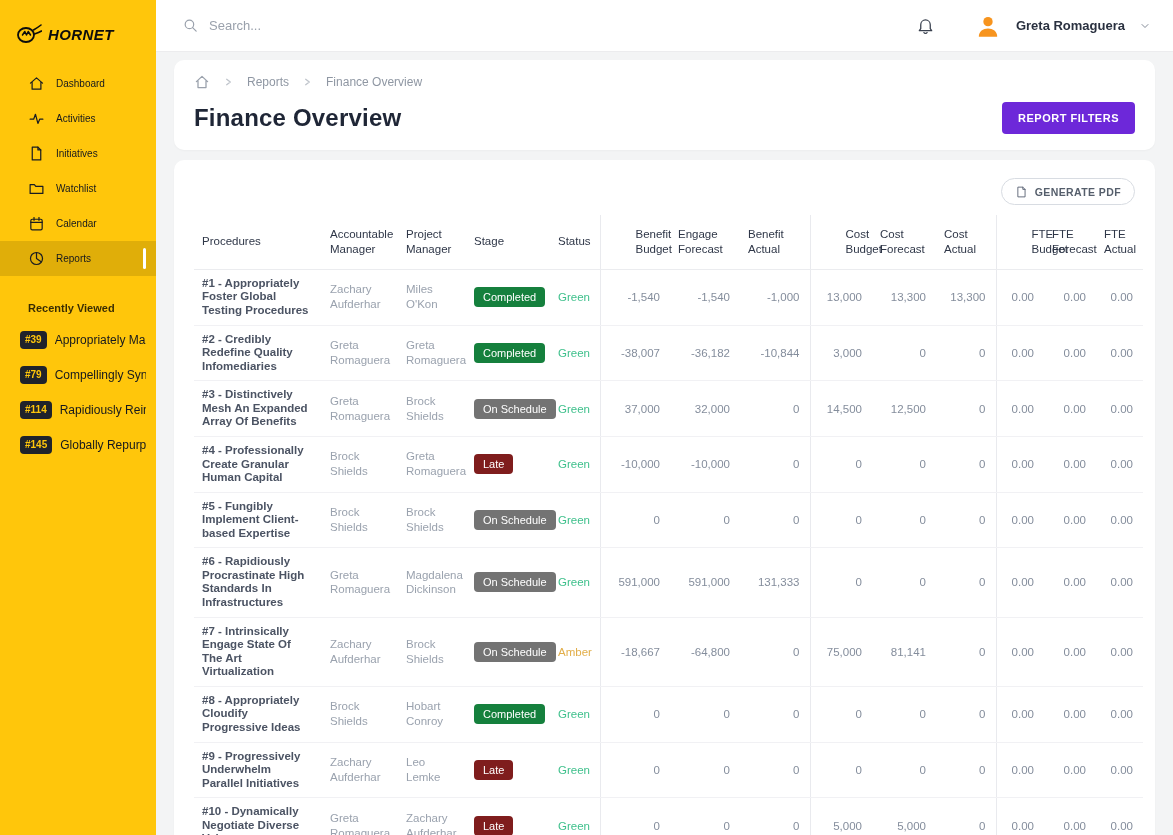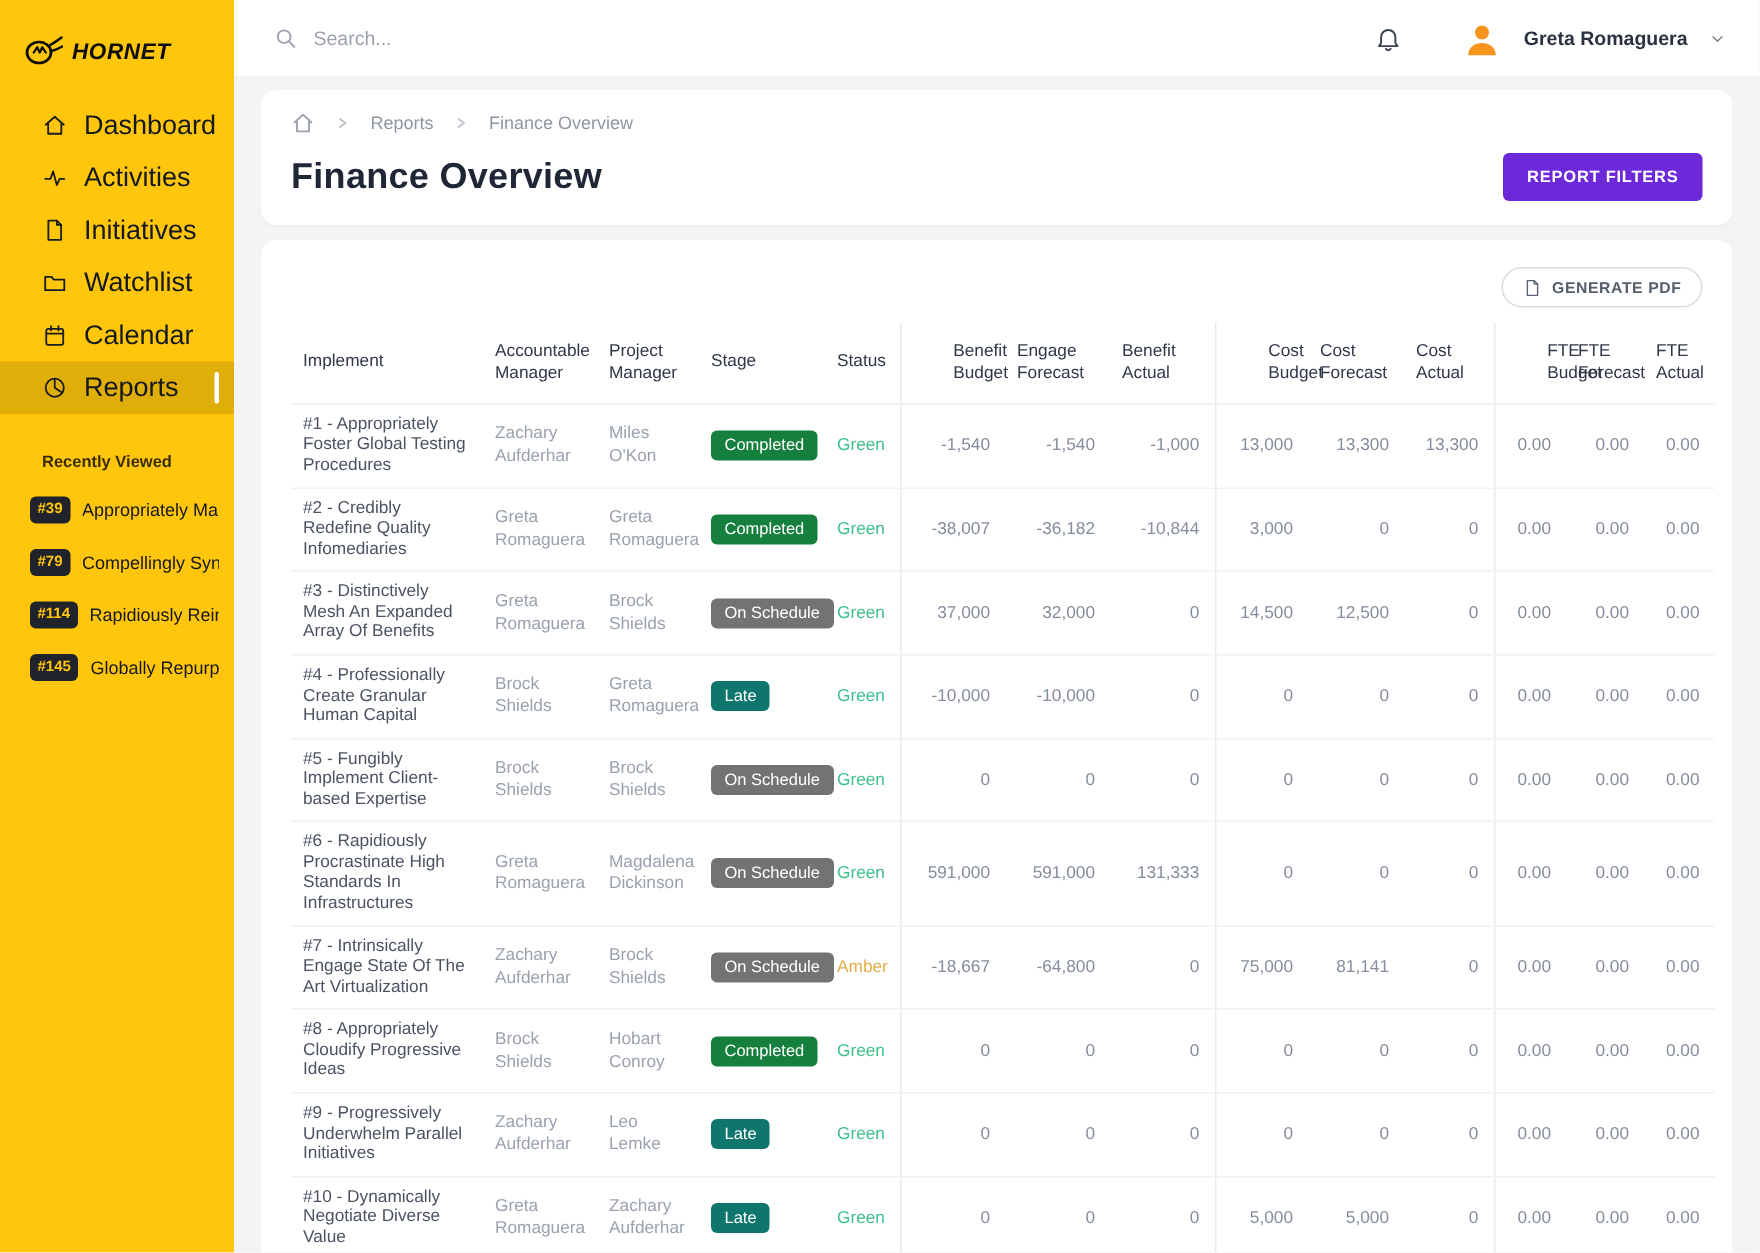--- a/index.html
+++ b/index.html
@@ -4,21 +4,21 @@
 <style>
   * { margin:0; padding:0; box-sizing:border-box; }
   html, body { width:1173px; height:835px; overflow:hidden; font-family:"Liberation Sans", sans-serif; background:#f3f4f5; }
   .app { display:flex; width:1173px; height:835px; }
 
   
   .sidebar { width:156px; flex-shrink:0; background:#FFC60B; height:100%; overflow:hidden; }
   .logo { display:flex; align-items:center; gap:6px; padding:16px 12px 0 16px; height:52px; color:#0d0d0d; }
   .logo-text { font-size:15px; font-weight:800; font-style:italic; letter-spacing:.4px; }
   .nav { margin-top:14px; }
-  .nav-item { position:relative; display:flex; align-items:center; gap:11px; height:35px; padding:0 16px 0 28px; font-size:18px; color:#15181e; cursor:pointer; }
+  .nav-item { position:relative; display:flex; align-items:center; gap:11px; height:35px; padding:0 16px 0 28px; font-size:10px; color:#15181e; cursor:pointer; }
   .nav-item.active { background:rgba(0,0,0,0.12); }
   .nav-item.active::after { content:""; position:absolute; right:10px; top:7px; width:3px; height:21px; background:#fff; border-radius:3px; }
   .nav-icon { width:17px; height:17px; fill:none; stroke:#191c22; stroke-width:1.7; stroke-linecap:round; stroke-linejoin:round; flex-shrink:0; }
   .recent-label { margin-top:26px; padding:0 16px 0 28px; font-size:11px; font-weight:700; color:rgba(0,0,0,0.78); }
   .recent-list { margin-top:8px; }
   .recent-item { display:flex; align-items:center; gap:8px; height:35px; padding:0 10px 0 20px; cursor:pointer; }
   .recent-badge { background:#20232B; color:#FFC60B; font-size:10px; font-weight:700; padding:4px 5px; border-radius:4px; line-height:1; flex-shrink:0; }
   .recent-text { font-size:12px; color:#15181e; white-space:nowrap; overflow:hidden; }
 
   
@@ -49,27 +49,27 @@
   
   .table-card { margin-top:10px; background:#fff; border-radius:10px; box-shadow:0 1px 2px rgba(0,0,0,0.03); min-height:700px; padding-bottom:10px; }
   .pdf-row { display:flex; justify-content:flex-end; padding:18px 20px 10px 20px; }
   .btn-pdf { display:flex; align-items:center; gap:7px; height:27px; padding:0 13px; background:#fff; border:1px solid #d8dce2; border-radius:14px; color:#555e6b; font-family:"Liberation Sans", sans-serif; font-size:10.5px; font-weight:600; letter-spacing:.4px; cursor:pointer; }
   .icon-file { width:13px; height:14px; fill:none; stroke:#596273; stroke-width:1.4; stroke-linecap:round; stroke-linejoin:round; }
 
   table { width:calc(100% - 40px); margin:0 20px; border-collapse:collapse; table-layout:fixed; }
   th { text-align:left; font-size:11.5px; font-weight:500; color:#2f3748; line-height:1.3; padding:12px 8px; vertical-align:middle; border-bottom:1px solid #ebecef; }
   td { font-size:11.5px; padding:7px 8px; vertical-align:middle; border-bottom:1px solid #f1f1f4; }
   .group-start { border-left:1px solid #e9eaee;padding-left:35px; }
-  .c-init { color:#4b5363; line-height:1.18; }
+  .c-init { color:#4b5363; line-height:1.18;font-weight:bold; }
   .c-mgr { color:#9aa2ae; line-height:1.3; }
   .c-num { text-align:right; color:#848d9c; padding-left:4px; padding-right:10px; white-space:nowrap; }
   .badge { display:inline-block; padding:4px 9px; border-radius:4px; color:#fff; font-size:11px; white-space:nowrap; }
   .badge-completed { background:#15803d; }
   .badge-on-schedule { background:#737373; }
-  .badge-late { background:#0f766e; }
+  .badge-late { background:#7f1d1d; }
   .status { font-size:11.5px; }
   .status-green { color:#3FC08C; }
   .status-amber { color:#E2AE49; }
 </style>
 </head>
 <body>
 
 <div class="app">
 
   <aside class="sidebar">
@@ -220,21 +220,21 @@
               <col style="width:70px">
             <col style="width:62px">
               <col style="width:64px">
               <col style="width:60px">
             <col style="width:48px">
               <col style="width:52px">
               <col style="width:47px">
           </colgroup>
           <thead>
             <tr>
-              <th>Implement</th>
+              <th>Procedures</th>
               <th>Accountable Manager</th>
               <th>Project Manager</th>
               <th>Stage</th>
               <th>Status</th>
               <th class="group-start">Benefit Budget</th>
               <th>Engage Forecast</th>
               <th>Benefit Actual</th>
               <th class="group-start">Cost Budget</th>
               <th>Cost Forecast</th>
               <th>Cost Actual</th>

